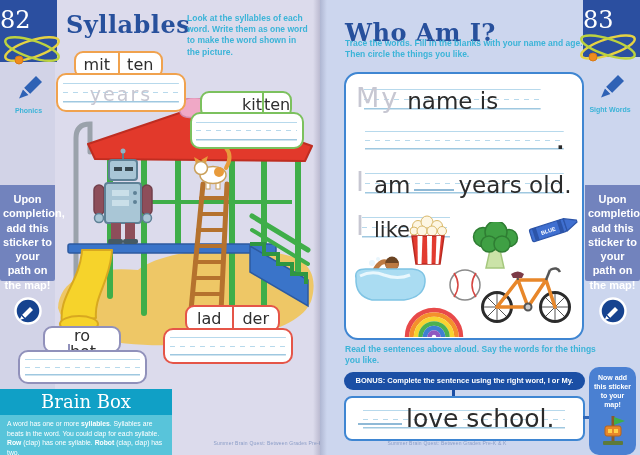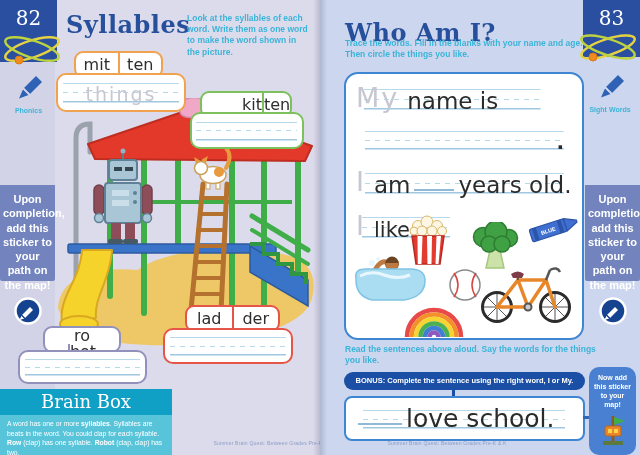--- a/index.html
+++ b/index.html
@@ -7,21 +7,21 @@
   #canvas{position:relative;width:640px;height:455px;overflow:hidden;background:#dcdbec;}
   .abs{position:absolute;}
 
   
   .page-left{left:0;top:0;width:320px;height:455px;background:#dcdbec;}
   .page-right{left:320px;top:0;width:320px;height:455px;background:#ccd6ee;}
   .fold{left:313px;top:0;width:14px;height:455px;background:linear-gradient(90deg,rgba(70,70,110,0),rgba(70,70,110,.22) 50%,rgba(70,70,110,0));}
 
   
   .side-strip{background:#d2d3e7;}
-  .numbox{background:#2b4fa0;color:#fff;font-family:"DejaVu Serif",serif;font-size:20px;text-align:center;padding-top:6px;box-sizing:border-box;}
+  .numbox{background:#2b4fa0;color:#fff;font-family:"DejaVu Serif",serif;font-size:24px;text-align:left;padding-top:6px;box-sizing:border-box;}
   .tab-label{color:#3cb4d8;font-size:7px;font-weight:bold;text-align:center;}
   .sticker-panel{background:#7283bd;color:#fff;font-size:11px;font-weight:bold;text-align:center;line-height:1.3;box-sizing:border-box;padding:7px 3px 0;border-radius:0 0 2px 2px;margin-top:18px;}
   .sticker-panel .circ{margin:4px auto 0;display:block;}
 
   .page-title{font-family:"DejaVu Serif",serif;font-weight:bold;color:#27509c;font-size:24px;letter-spacing:.5px;}
   .instr{color:#3cb4d8;font-size:8.5px;line-height:1.32;font-weight:bold;}
 
   
   .wordbox{background:#fff;border-radius:9px;display:flex;align-items:center;box-sizing:border-box;
     font-family:"DejaVu Sans",sans-serif;font-size:16px;color:#2e2e2e;}
@@ -165,21 +165,21 @@
         <polygon points="154,65 156,58 149,62" fill="#e89b3c"></polygon>
         <circle cx="149" cy="70" r="6.5" fill="#fff" stroke="#caa05a" stroke-width="1.5"></circle>
       </g>
     </svg>
 
     <div class="abs wordbox b-orange" style="left:74px;top:51px;width:89px;height:27px;">
       <span class="cell">mit</span>
       <span class="cell divided d-orange">ten</span>
     </div>
     <div class="abs writebox b-orange lines3" style="left:56px;top:73px;width:130px;height:39px;display:flex;align-items:center;justify-content:center;">
-      <span class="trace" style="font-size:19px;margin-top:2px;">things</span>
+      <span class="trace" style="font-size:19px;margin-top:2px;">years</span>
     </div>
 
     <div class="abs wordbox b-green" style="left:200px;top:91px;width:92px;height:27px;">
       <span class="cell">kit</span>
       <span class="cell divided d-green">ten</span>
     </div>
     <div class="abs writebox b-green lines3" style="left:190px;top:112px;width:114px;height:37px;"></div>
 
     <div class="abs wordbox b-red" style="left:185px;top:305px;width:95px;height:27px;">
       <span class="cell">lad</span>

